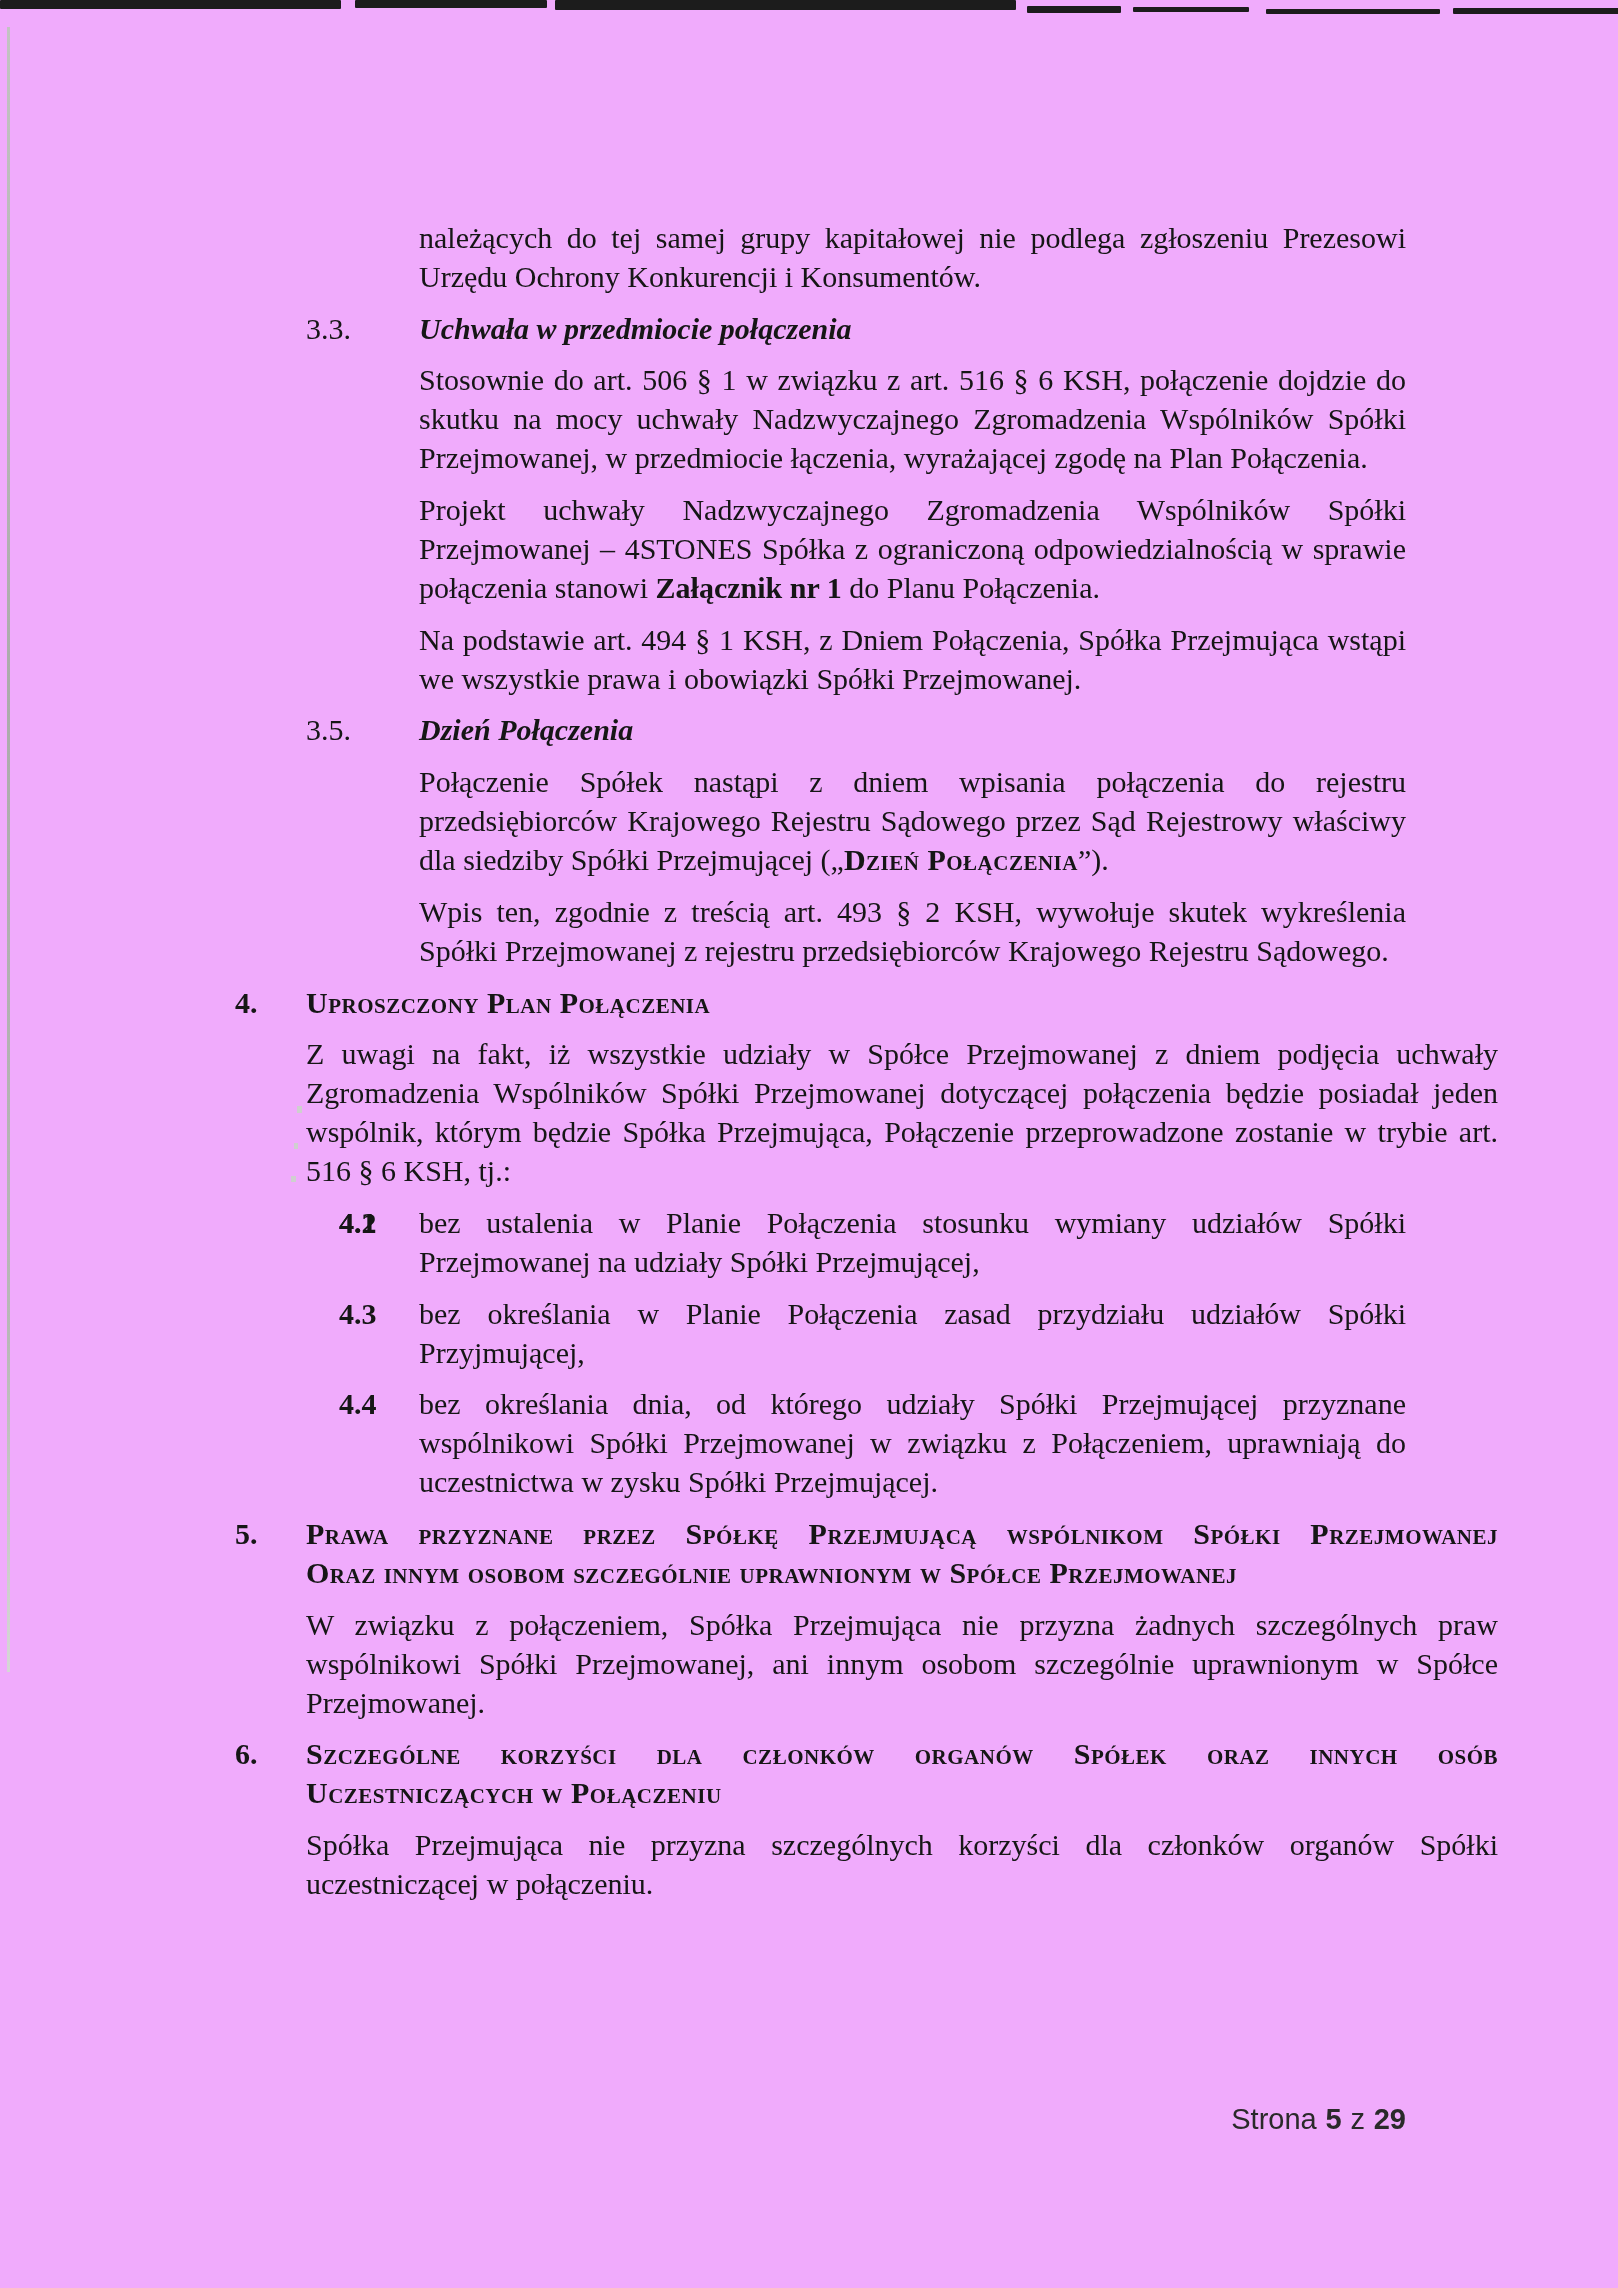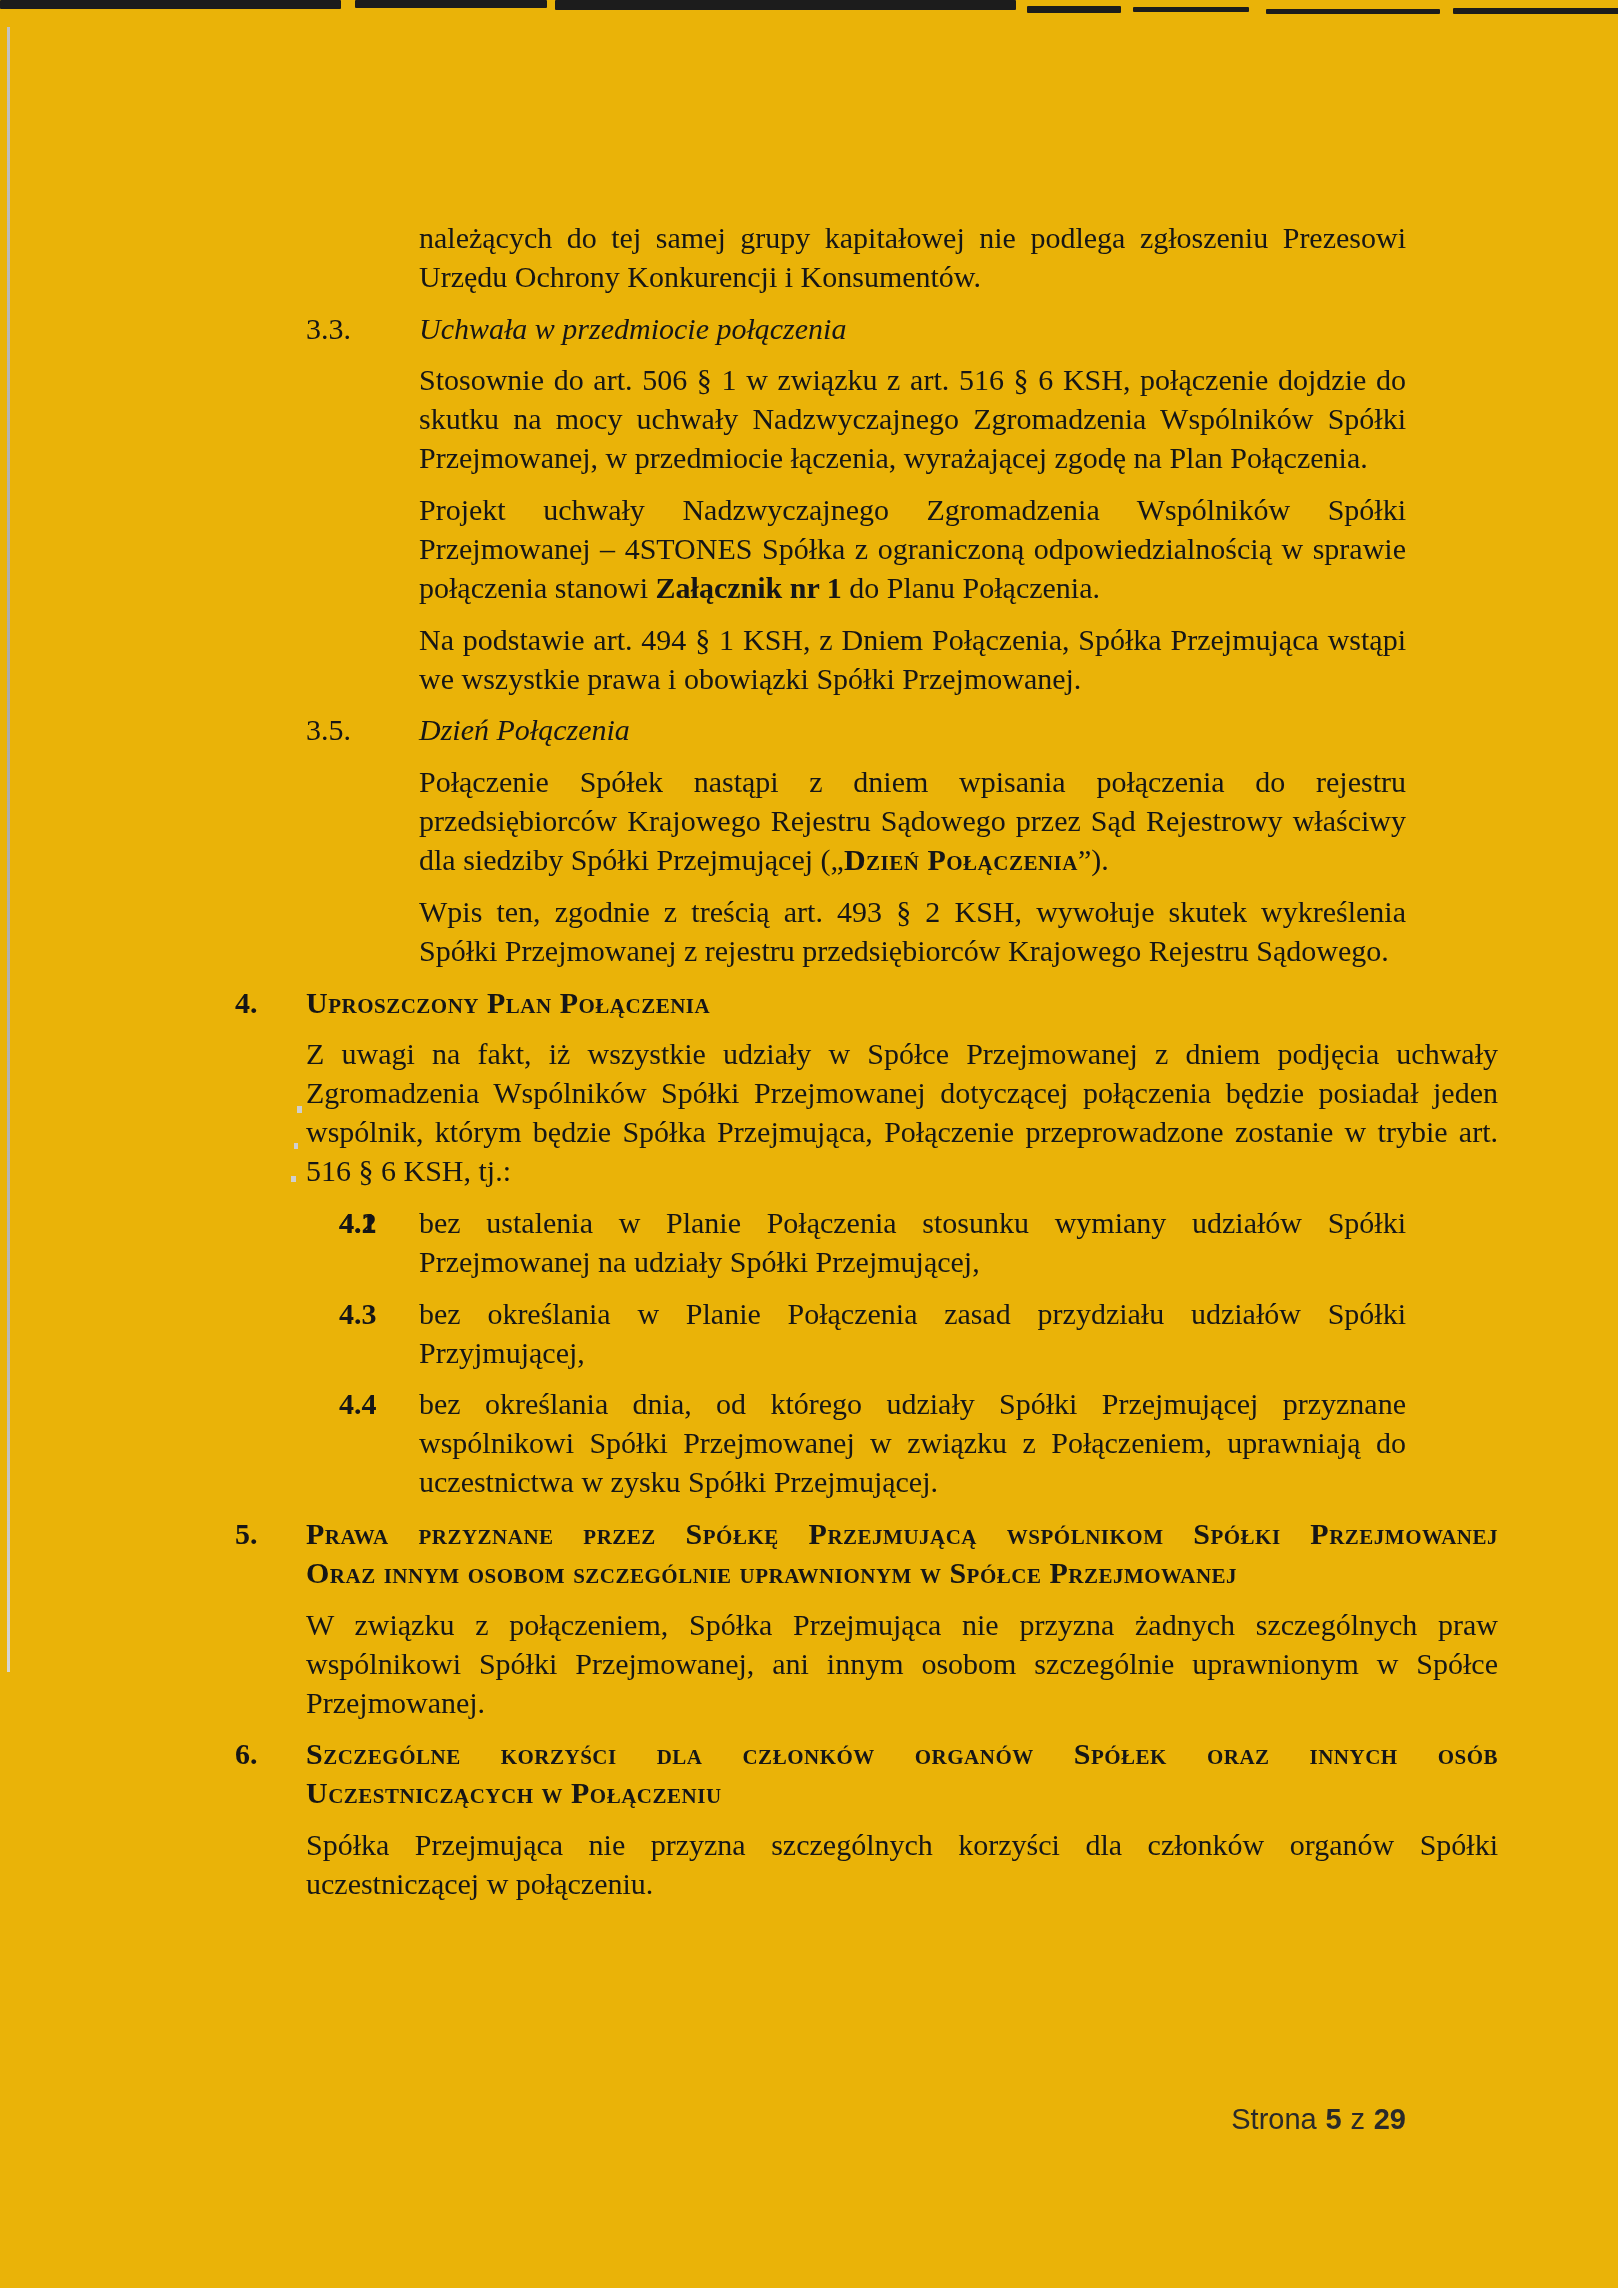--- a/index.html
+++ b/index.html
@@ -1,20 +1,20 @@
 <!DOCTYPE html>
 <html lang="pl"><head>
 <meta charset="utf-8">
 <style>
   html,body { margin:0; padding:0; }
   body { background:#e8e8e8; }
   .page {
     position:relative;
     width:1618px; height:2289px;
-    background:#eab308;
+    background:#f0abfc;
     overflow:hidden;
     font-family:"Liberation Serif","DejaVu Serif",serif;
     color:#161616;
   }
   
   .top-strip { position:absolute; top:0; left:0; width:1618px; height:19.6px; }
   .top-strip .seg { position:absolute; background:#1c1c1c; border-radius:1px; }
   .seg1 { left:0;    top:0;  width:341px; height:8.8px; }
   .seg2 { left:355px; top:0; width:192px; height:7.8px; }
   .seg3 { left:555px; top:0; width:461px; height:9.8px; }
@@ -33,21 +33,21 @@
   .doc { position:absolute; top:218px; left:0; width:1618px;
          font-size:30px; line-height:39px; }
   .block { margin:0 0 12.7px 0; }
   .txt-sub  { margin-left:419px; margin-right:212px; }   
   .txt-main { margin-left:306px; margin-right:120px; }   
   .just { text-align:justify; }
   .row { position:relative; }
   .num-main { position:absolute; left:235px; top:0; font-weight:bold; }
   .num-sub  { position:absolute; left:306px; top:0; font-weight:normal; }
   .num-item { position:absolute; left:339px; top:0; font-weight:bold; }
-  .h-sub  { font-weight:normal; font-style:italic; }
+  .h-sub  { font-weight:bold; font-style:italic; }
   .h-main { font-weight:bold; font-variant:small-caps; letter-spacing:0.5px; }
   .h-line-just { text-align:justify; text-align-last:justify; }
   .b { font-weight:bold; }
   .sc-bold { font-weight:bold; font-variant:small-caps; letter-spacing:0.5px; }
 
   
   .footer { position:absolute; top:2103px; right:212px;
             font-family:"Liberation Sans","DejaVu Sans",sans-serif;
             font-size:29px; color:#2a2a2a; }
   .footer span { display:inline-block; }

